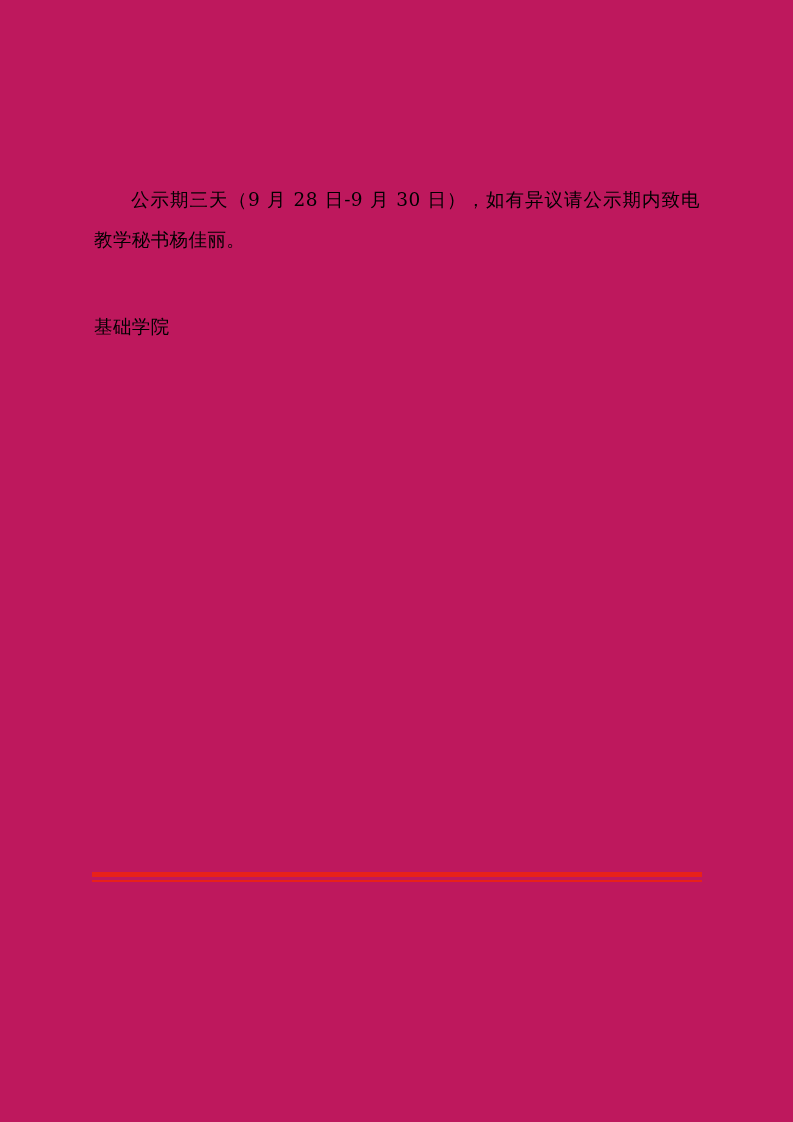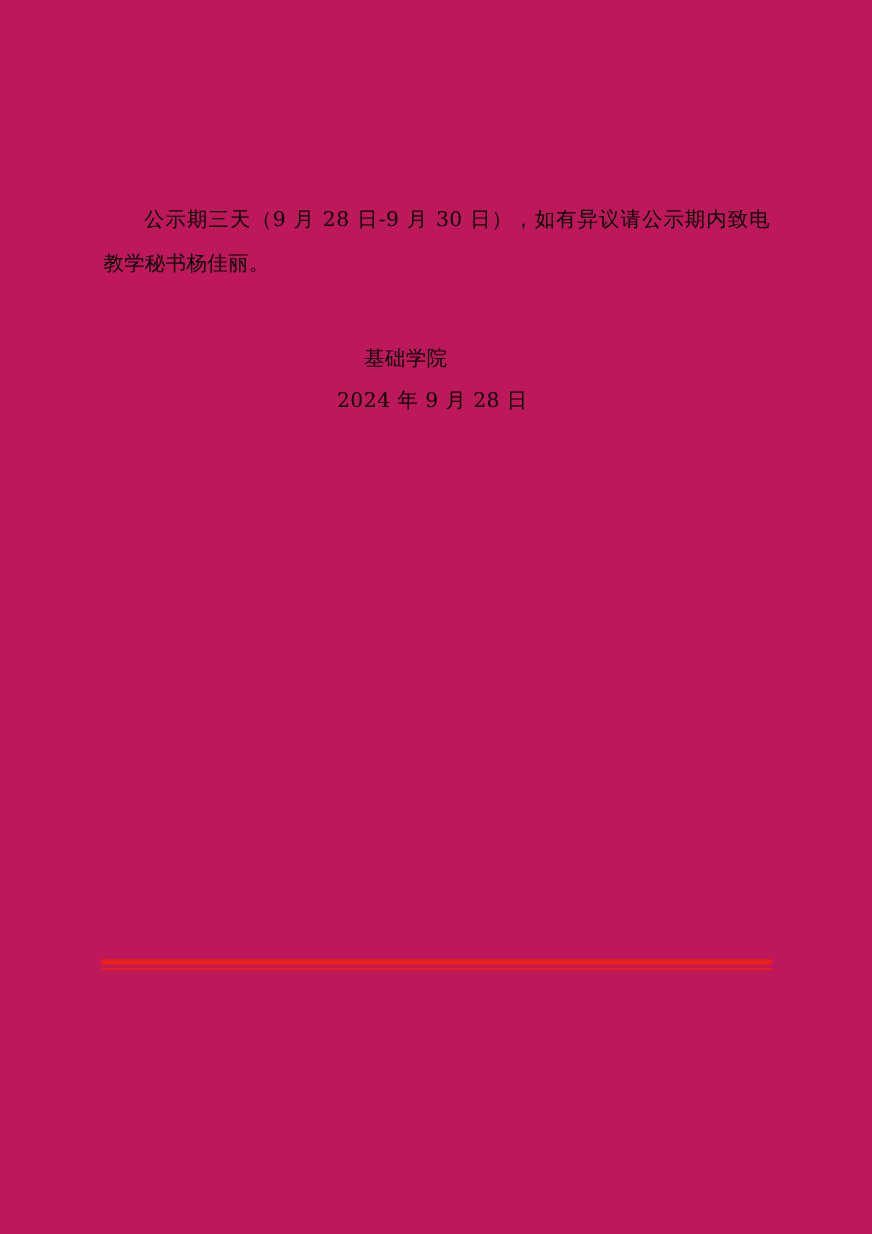--- a/index.html
+++ b/index.html
@@ -34,21 +34,21 @@
     line-height: 40px;
     text-align: justify;
     text-justify: inter-ideograph;
     letter-spacing: 0.4px;
     text-indent: 37px;
     margin: 0;
   }
 
   .signature-block {
     margin-top: 48px;
-    text-align: center;
+    text-align: left;
     padding-right: 8px;
   }
 
   .signature-line {
     font-size: 18.5px;
     line-height: 38px;
     letter-spacing: 0.4px;
   }
 
   .sig-org {
@@ -74,21 +74,20 @@
 <body>
 
 <div class="page">
 
   <div class="content">
 
     <p class="body-paragraph">公示期三天（9 月 28 日-9 月 30 日），如有异议请公示期内致电教学秘书杨佳丽。</p>
 
     <div class="signature-block">
       <div class="signature-line sig-org">基础学院</div>
-      <div class="signature-line sig-date">2024 年 9 月 28 日</div>
     </div>
 
   </div>
 
   <div class="footer-rule thick" style="background: rgb(232, 33, 26);"></div>
   <div class="footer-rule thin" style="background: rgb(232, 33, 26);"></div>
 
 </div>
 
 </body></html>

